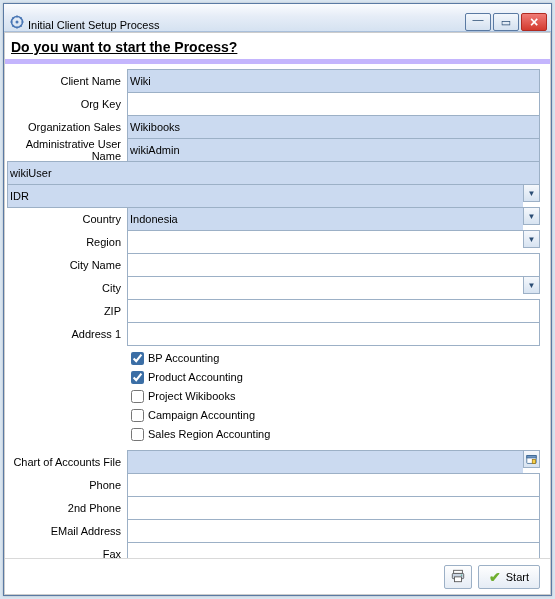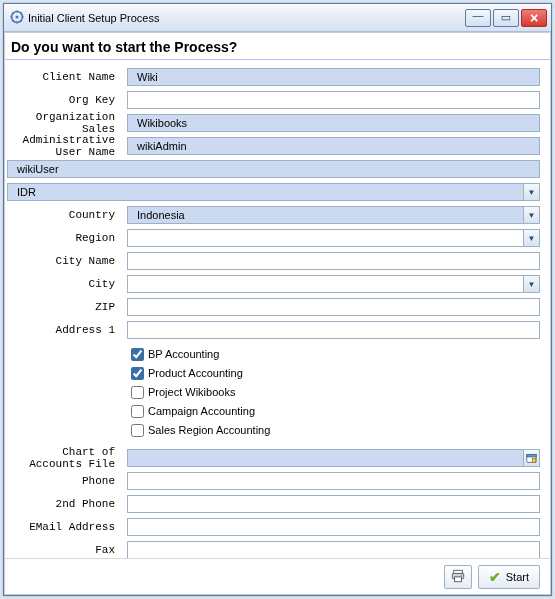--- a/index.html
+++ b/index.html
@@ -1,33 +1,33 @@
 <!DOCTYPE html>
 <html><head>
 <meta charset="utf-8">
 <style>
   * { box-sizing: border-box; font-family: Tahoma, sans-serif; font-size: 11px; }
   body { margin: 0; background: #d9e5f0; padding: 3px; color: #000; }
   .window { width: 549px; height: 593px; background: #fdfdfd; border: 1px solid #5a7aa3; box-shadow: 0 0 2px rgba(0,0,0,.2); display: flex; flex-direction: column; }
-  .titlebar { height: 28px; background: linear-gradient(#fbfcfe, #e6edf7 45%, #d5e2f1); border-bottom: 1px solid #a9bfda; display: flex; align-items: center; padding: 0 4px 0 6px; }
+  .titlebar { height: 28px; background: linear-gradient(#fbfcfe, #e6edf7 45%, #d5e2f1); border-bottom: 1px solid #a9bfda; display: flex; align-items: flex-end; padding: 0 4px 0 6px; }
   .titlebar .ticon { margin-right: 4px; }
   .titlebar .ttitle { flex: 1; color: #000; }
   .winbtns { display: flex; gap: 2px; }
   .winbtn { width: 26px; height: 18px; border: 1px solid #5a7aa3; border-radius: 2px; background: linear-gradient(#f3f7fc,#d4e1f0); display: flex; align-items: center; justify-content: center; font-size: 10px; color: #2b4d74; cursor: default; }
   .winbtn.close { background: linear-gradient(#f07b76,#d33a2f); color: #fff; border-color: #b02b22; font-weight: bold; }
   .winbtn.close span { transform: scale(1.3); }
 
   .content { flex: 1; display: flex; flex-direction: column; background: #fff; border: 1px solid #ccc; margin: 0; overflow: hidden; }
-  .heading { font-size: 14px; font-weight: bold; padding: 6px 6px 4px 6px; border-bottom: 1px solid #c4b5fd; }
+  .heading { font-size: 14px; font-weight: bold; padding: 6px 6px 4px 6px; border-bottom: 5px solid #c4b5fd; text-decoration: underline; }
   .formwrap { flex: 1; overflow-y: auto; padding: 6px 10px 2px 2px; }
 
   .row { display: flex; align-items: center; height: 22px; margin-bottom: 1px; }
-  .lbl { width: 120px; text-align: right; padding-right: 12px; color: #000; font-family: Liberation Mono, monospace; }
+  .lbl { width: 120px; text-align: right; padding-right: 6px; color: #000; }
   .fld { flex: 1; position: relative; }
-  input.text { width: 100%; height: 18px; border: 1px solid #9cb0c6; padding: 1px 9px; background: #fff; }
+  input.text { width: 100%; height: 24px; border: 1px solid #9cb0c6; padding: 1px 2px; background: #fff; }
   input.text.hl { background: #cbdaf0; }
   .combo { display: flex; }
   .combo input { flex: 1; border-right: none; }
   .combo .dd { width: 17px; height: 18px; border: 1px solid #9cb0c6; background: linear-gradient(#f5f8fc,#d7e3f1); display: flex; align-items: center; justify-content: center; font-size: 8px; color: #2b4d74; }
   .filebtn { width: 17px; height: 18px; border: 1px solid #9cb0c6; background: linear-gradient(#f5f8fc,#d7e3f1); display: flex; align-items: center; justify-content: center; }
   .filebtn svg { width: 11px; height: 11px; }
 
   .chkrow { display: flex; align-items: flex-start; height: 18px; margin-bottom: 1px; }
   .chkrow .spacer { width: 120px; }
   .chkrow input { margin: 0 4px 0 4px; }

